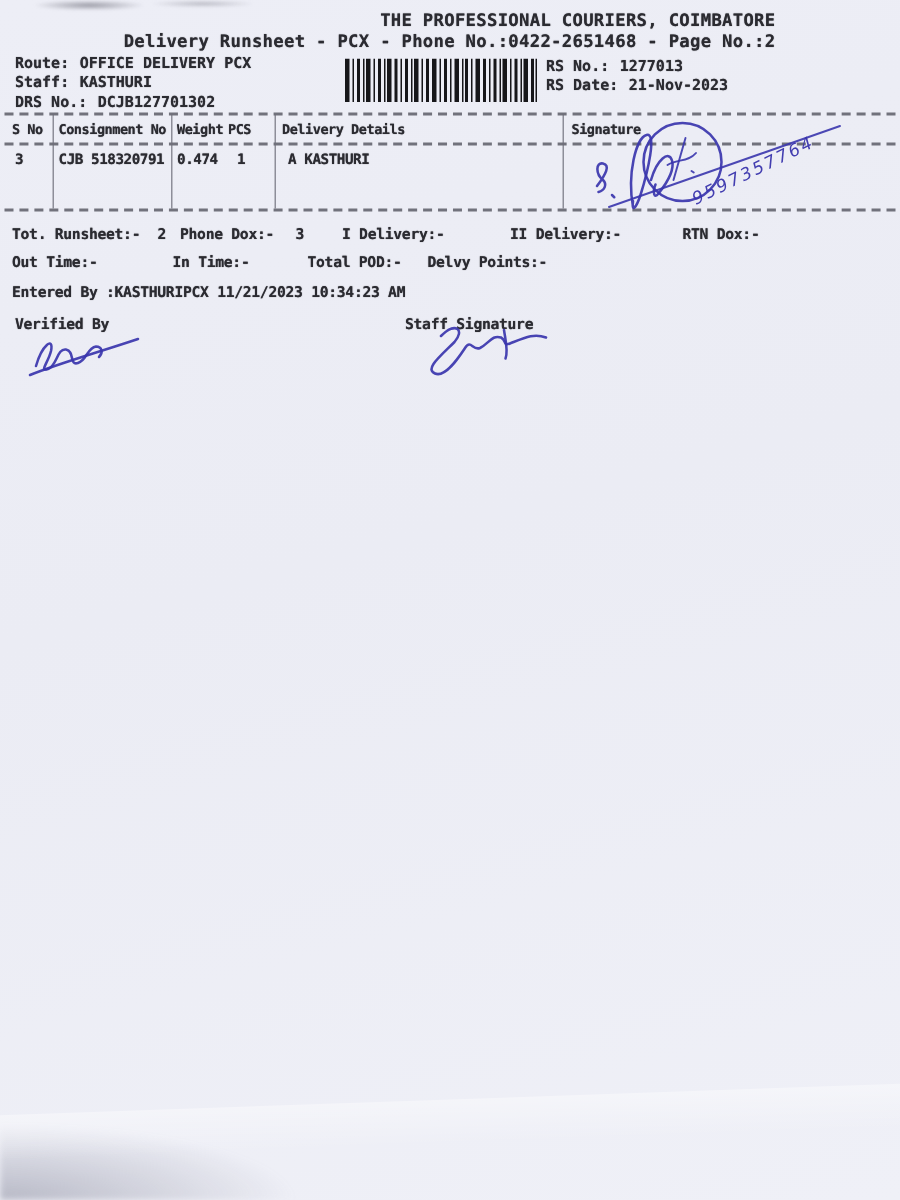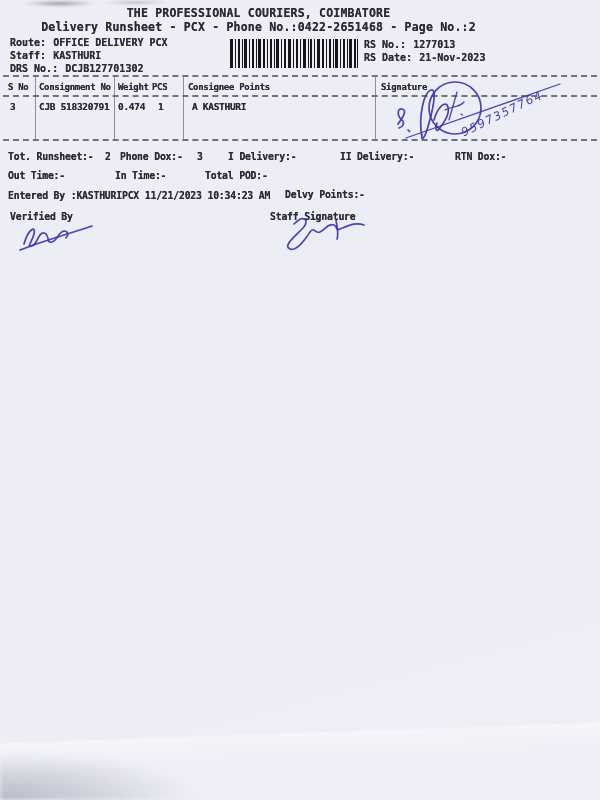--- a/index.html
+++ b/index.html
@@ -9,21 +9,21 @@
     font-family:"DejaVu Sans Mono","Liberation Mono",monospace;
     font-weight:700;color:#2b2b31;
   }
   .abs{position:absolute;white-space:nowrap;}
   .fuzz{text-shadow:0 0 .6px rgba(43,43,49,.85);}
   .t11{font-size:11.5px;letter-spacing:.2px;}
   .t10{font-size:10px;}
   .t95{font-size:9.5px;letter-spacing:-.3px;}
   .t9{font-size:9px;letter-spacing:-.3px;}
   .t98{font-size:9.8px;letter-spacing:-.2px;}
-  .center{left:0;width:517px;text-align:center;}
+  .center{left:0;width:517px;text-align:right;}
   .dash{height:0;border-top:2px dashed rgba(82,82,94,.8);}
   .vline{width:1px;background:rgba(110,110,122,.75);}
   .pair span+span{margin-left:7px;}
   .ink{stroke:#3a35ad;stroke-width:1.7;fill:none;stroke-linecap:round;stroke-linejoin:round;opacity:.92;}
   .ink-thin{stroke:#3a35ad;stroke-width:1.3;fill:none;stroke-linecap:round;opacity:.9;}
   .handnum{
     font-family:"DejaVu Sans",sans-serif;font-style:italic;font-weight:400;
     font-size:11.5px;letter-spacing:1.6px;color:#3a35ad;
     transform:rotate(-26deg);transform-origin:0 50%;opacity:.95;
   }
@@ -108,21 +108,21 @@
 
   <div class="abs vline" style="left:35px;top:76px;height:63px;"></div>
   <div class="abs vline" style="left:114px;top:76px;height:63px;"></div>
   <div class="abs vline" style="left:183px;top:76px;height:63px;"></div>
   <div class="abs vline" style="left:375px;top:76px;height:63px;"></div>
 
   <div class="abs t9 fuzz" style="left:8px;top:82px;">S No</div>
   <div class="abs t9 fuzz" style="left:39px;top:82px;">Consignment No</div>
   <div class="abs t9 fuzz" style="left:118px;top:82px;">Weight</div>
   <div class="abs t9 fuzz" style="left:152px;top:82px;">PCS</div>
-  <div class="abs t9 fuzz" style="left:188px;top:82px;">Consignee Points</div>
+  <div class="abs t9 fuzz" style="left:188px;top:82px;">Delivery Details</div>
   <div class="abs t9 fuzz" style="left:381px;top:82px;">Signature</div>
 
   <div>
     <div class="abs t95 fuzz" style="left:10px;top:101px;">3</div>
     <div class="abs t95 fuzz" style="left:39px;top:101px;">CJB 518320791</div>
     <div class="abs t95 fuzz" style="left:118px;top:101px;">0.474</div>
     <div class="abs t95 fuzz" style="left:158px;top:101px;">1</div>
     <div class="abs t95 fuzz" style="left:192px;top:101px;">A KASTHURI</div>
   </div>
 
@@ -143,21 +143,21 @@
   <div class="abs t98 fuzz" style="left:105px;top:151px;">2</div>
   <div class="abs t98 fuzz" style="left:120px;top:151px;">Phone Dox:-</div>
   <div class="abs t98 fuzz" style="left:197px;top:151px;">3</div>
   <div class="abs t98 fuzz" style="left:228px;top:151px;">I Delivery:-</div>
   <div class="abs t98 fuzz" style="left:340px;top:151px;">II Delivery:-</div>
   <div class="abs t98 fuzz" style="left:455px;top:151px;">RTN Dox:-</div>
 
   <div class="abs t98 fuzz" style="left:8px;top:170px;">Out Time:-</div>
   <div class="abs t98 fuzz" style="left:115px;top:170px;">In Time:-</div>
   <div class="abs t98 fuzz" style="left:205px;top:170px;">Total POD:-</div>
-  <div class="abs t98 fuzz" style="left:285px;top:170px;margin-top:19px;">Delvy Points:-</div>
+  <div class="abs t98 fuzz" style="left:285px;top:170px;">Delvy Points:-</div>
 
   <div class="abs t98 fuzz" style="left:8px;top:190px;">Entered By :KASTHURIPCX 11/21/2023 10:34:23 AM</div>
 
   <div class="abs t98 fuzz" style="left:10px;top:211px;">Verified By</div>
   <div class="abs t98 fuzz" style="left:270px;top:211px;">Staff Signature</div>
 
   <svg class="abs" style="left:16px;top:214px;" width="85" height="42" viewBox="0 0 85 42">
     <path class="ink" d="M8,30 C12,16 20,10 18,20 C16,28 10,34 16,32 C22,30 22,18 28,19 C34,20 30,30 36,28 C42,26 42,18 48,17 C52,17 53,21 50,24"></path>
     <path class="ink" d="M4,36 C24,28 46,22 76,12"></path>
   </svg>

